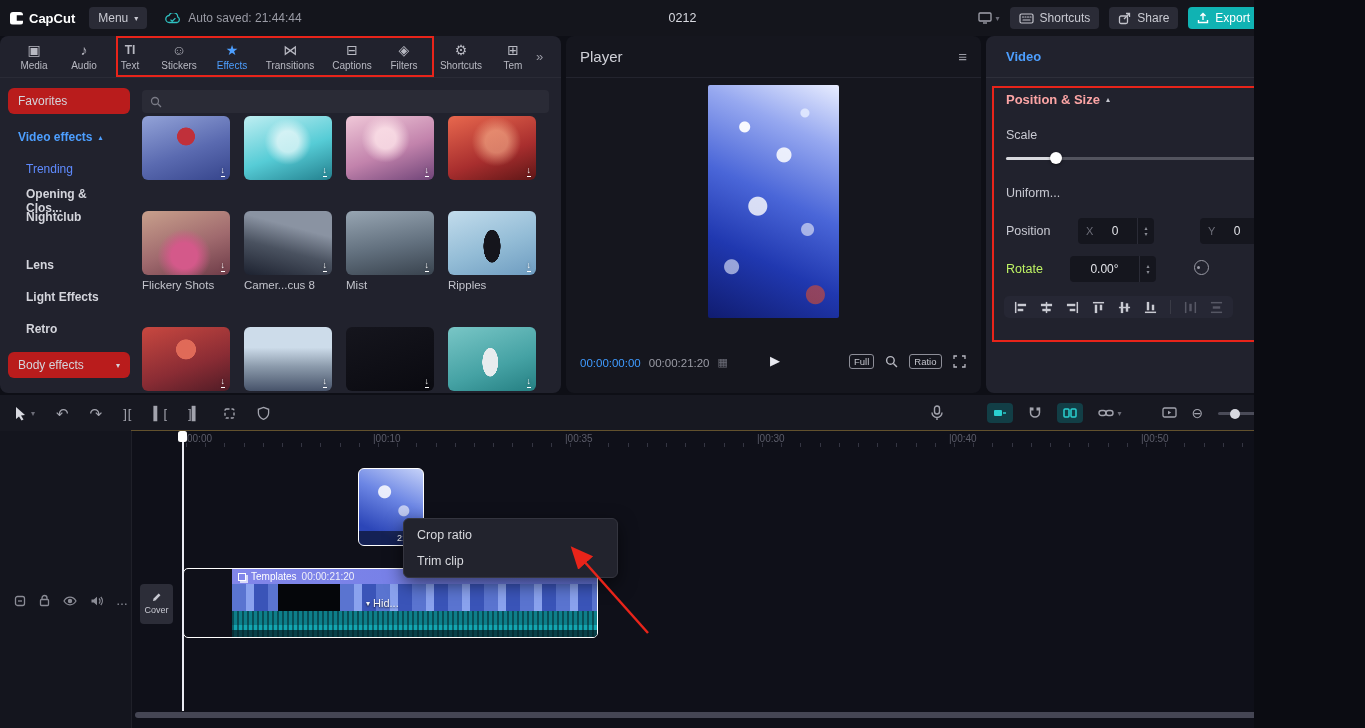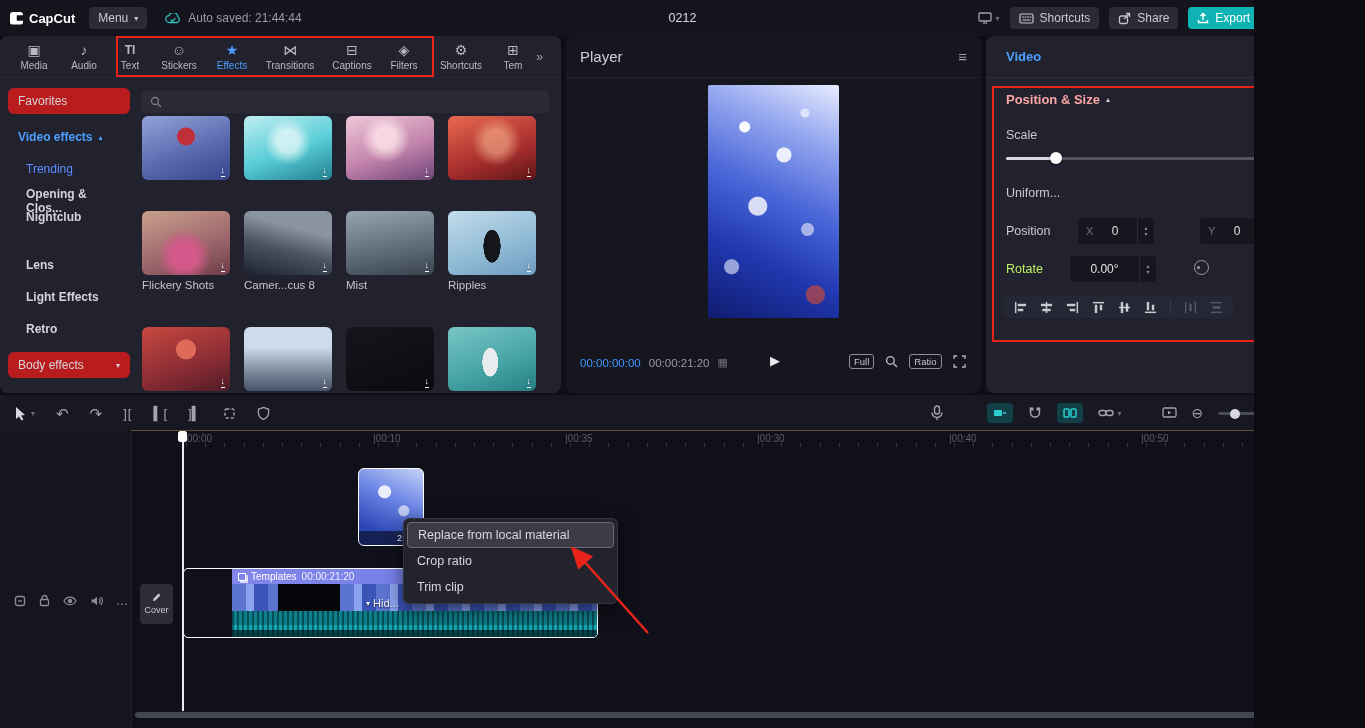--- a/index.html
+++ b/index.html
@@ -536,23 +536,20 @@
 
   <div class="a" style="left:358px;top:468px;width:66px;height:78px;border:1.5px solid #fff;border-radius:6px;box-sizing:border-box;overflow:hidden;z-index:4;cursor:pointer;
     background:radial-gradient(circle at 40% 30%,rgba(255,255,255,.85) 0 6px,rgba(255,255,255,0) 7px),radial-gradient(circle at 70% 55%,rgba(255,255,255,.6) 0 5px,rgba(255,255,255,0) 6px),linear-gradient(205deg,#c6d2f8 0%,#6c86e4 40%,#2c46b8 80%);">
     <span style="position:absolute;left:0;right:0;bottom:0;height:14px;background:rgba(5,8,16,.6);display:flex;align-items:center;justify-content:flex-end;padding-right:4px;font-size:9px;color:#fff;">21.6s</span>
   </div>
 
   <div class="a" style="left:182px;top:431px;width:1.5px;height:280px;background:#e9eaf2;z-index:10;"></div>
   <div class="a" style="left:177.5px;top:431px;width:9px;height:11px;background:#fff;border-radius:2.5px;z-index:11;cursor:grab;"></div>
 
   <div class="a menu" style="left:403px;top:518px;width:215px;z-index:20;">
-    <div class="menu-item hl">
-        <span>Replace from local material</span>
-      </div>
     <div class="menu-item">
         <span>Crop ratio</span>
       </div>
     <div class="menu-item">
         <span>Trim clip</span>
       </div>
   </div>
 
   <div class="a" style="left:135px;top:712px;width:1210px;height:6px;border-radius:3px;background:#454654;z-index:3;cursor:pointer;"></div>
 

